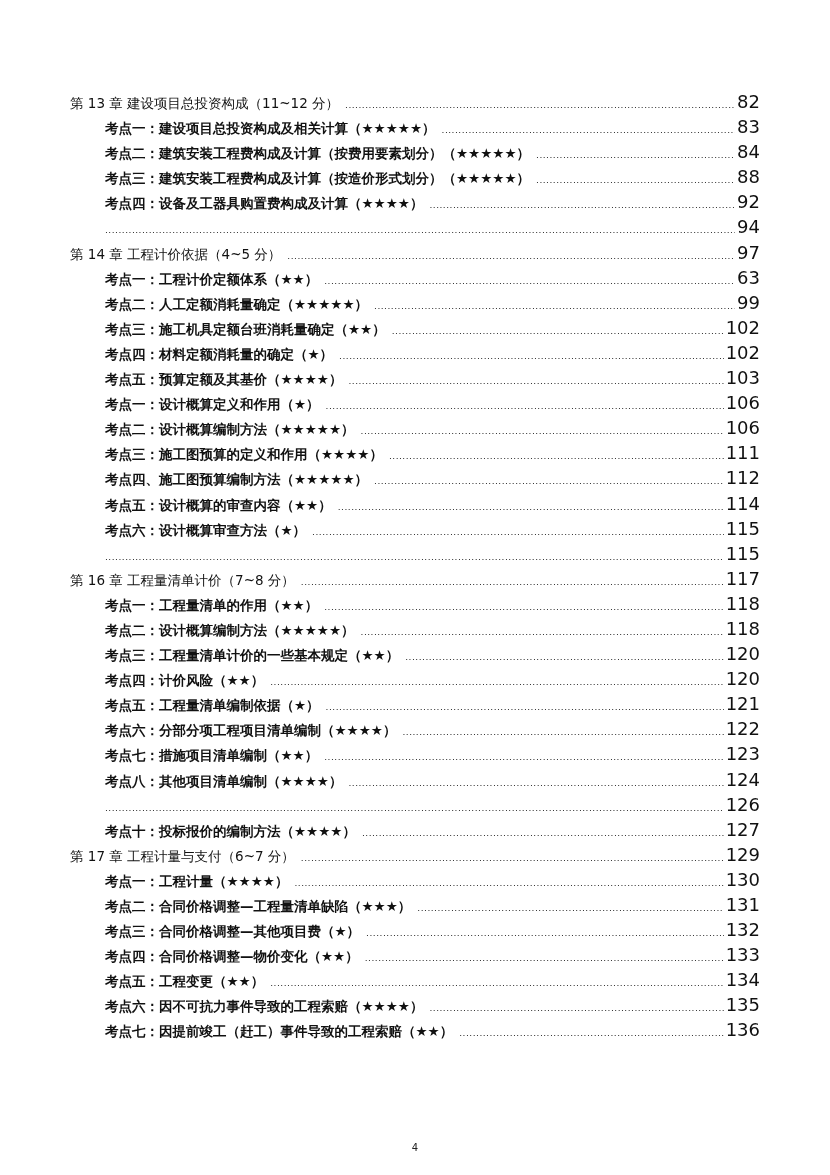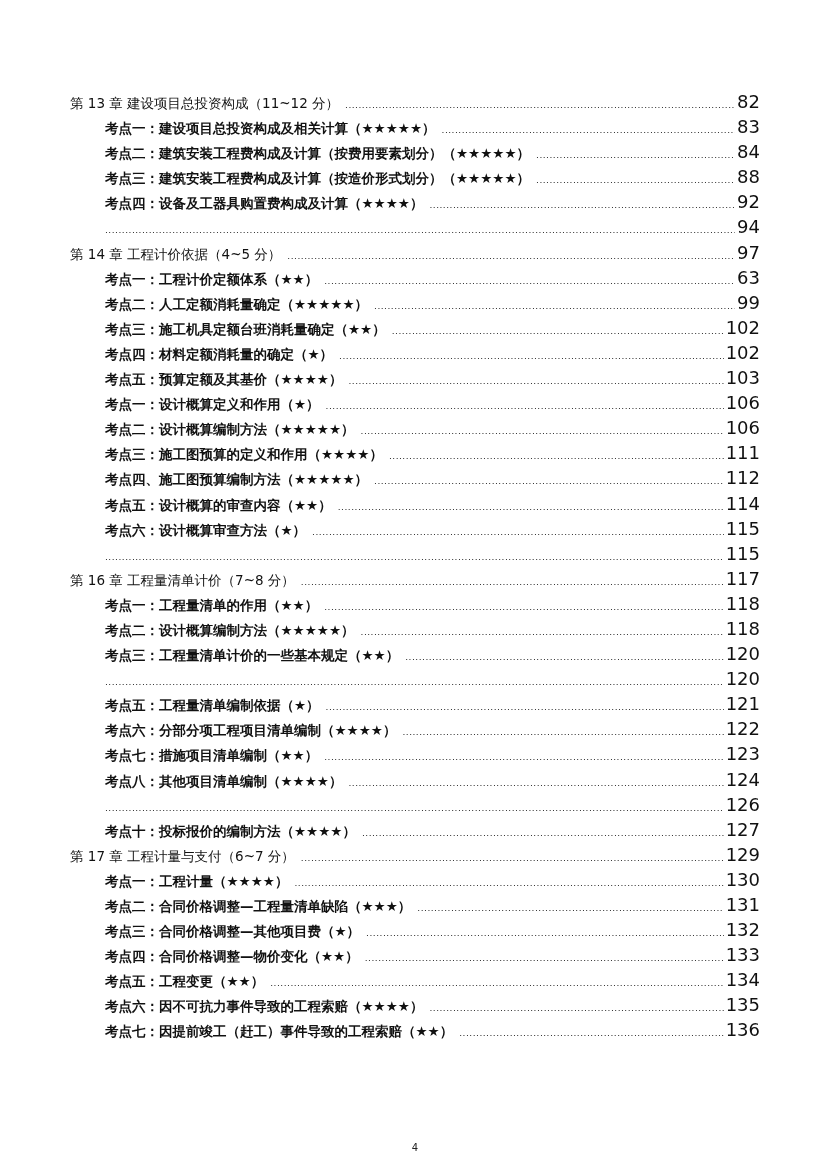--- a/index.html
+++ b/index.html
@@ -126,20 +126,21 @@
       <span class="title">考点二：设计概算编制方法（★★★★★）</span>
       <span class="leader"></span>
       <span class="page">118</span>
     </div>
     <div class="row point">
       <span class="title">考点三：工程量清单计价的一些基本规定（★★）</span>
       <span class="leader"></span>
       <span class="page">120</span>
     </div>
     <div class="row point">
+      <span class="title">考点四：计价风险（★★）</span>
       <span class="leader"></span>
       <span class="page">120</span>
     </div>
     <div class="row point">
       <span class="title">考点五：工程量清单编制依据（★）</span>
       <span class="leader"></span>
       <span class="page">121</span>
     </div>
     <div class="row point">
       <span class="title">考点六：分部分项工程项目清单编制（★★★★）</span>

